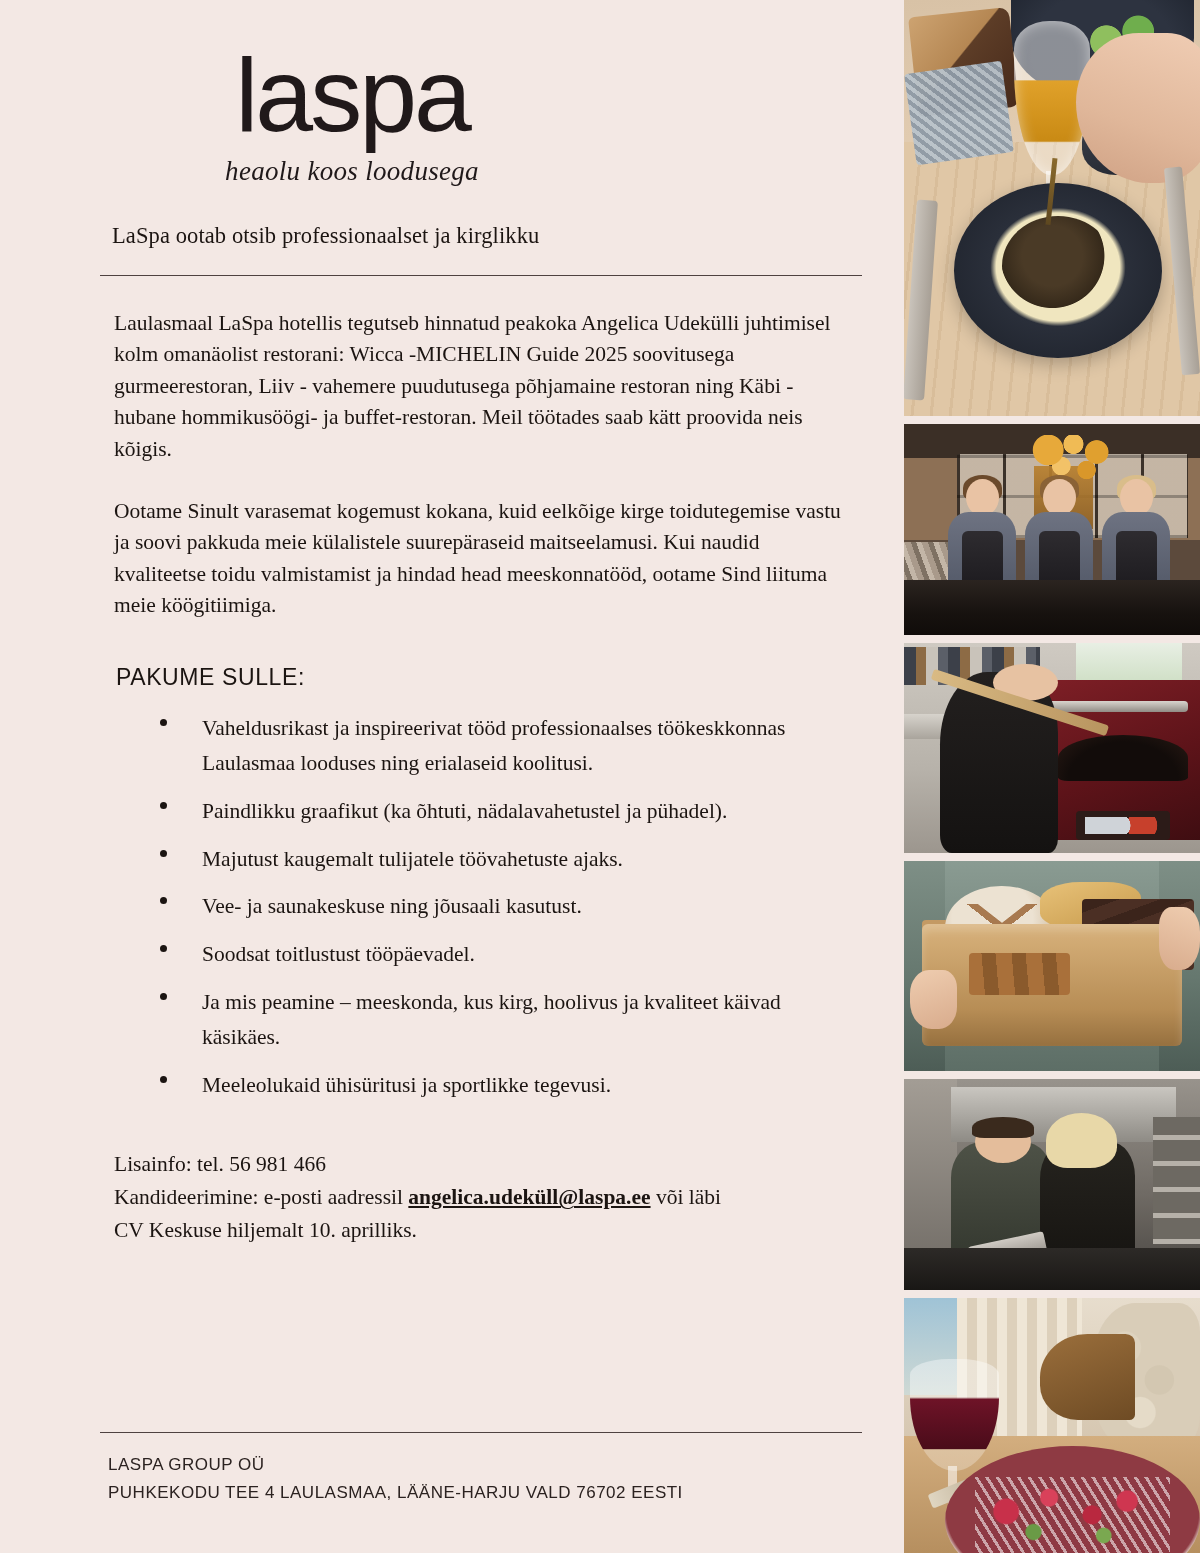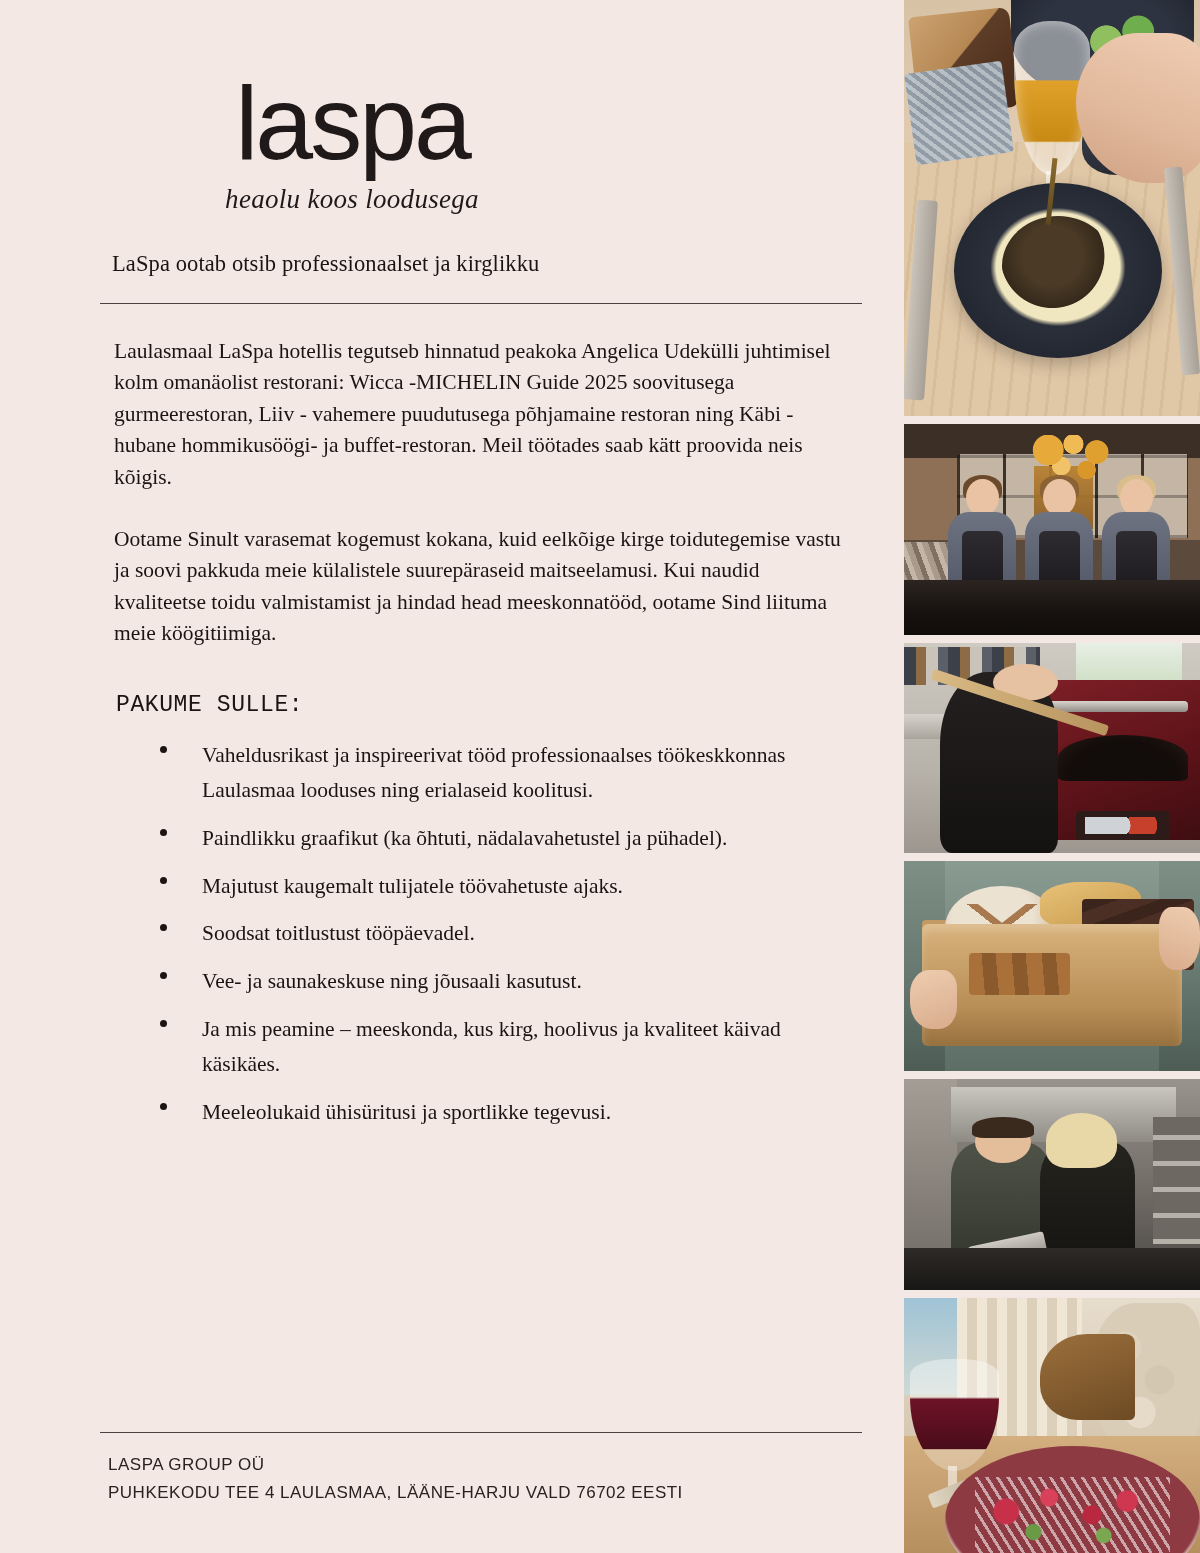--- a/index.html
+++ b/index.html
@@ -26,21 +26,21 @@
   .content {
     width: 904px;
     height: 1553px;
     padding: 0;
     position: relative;
   }
 
   
   .logo-block {
     text-align: center;
-    padding-top: 76px;
+    padding-top: 48px;
     padding-right: 200px;
   }
   .logo-word {
     font-family: "Liberation Sans", "DejaVu Sans", sans-serif;
     font-size: 104px;
     line-height: 0.92;
     letter-spacing: -3px;
     font-weight: 400;
     color: #20191a;
     display: block;
@@ -91,21 +91,21 @@
     margin-top: 30px;
     color: #1b1411;
     text-align: left;
   }
   p.para.first { margin-top: 32px; }
 
   b, strong { font-weight: 400; }
 
   
   .section-label {
-    font-family: Liberation Mono, monospace;
+    font-family: Liberation Sans, sans-serif;
     font-size: 23px;
     letter-spacing: 0.6px;
     font-weight: 400;
     margin: 42px 0 0 116px;
     color: #1b1411;
   }
 
   
   ul.perks {
     margin: 20px 0 0 152px;
@@ -564,26 +564,37 @@
       </p>
 
     </div>
 
     <div class="section-label">PAKUME SULLE:</div>
 
     <ul class="perks">
       <li><span class="dot"></span><b>Vaheldusrikast ja inspireerivat tööd</b><span> professionaalses töökeskkonnas Laulasmaa looduses ning </span><b>erialaseid koolitusi.</b><span></span></li>
       <li><span class="dot"></span><b>Paindlikku graafikut</b><span> (ka õhtuti, nädalavahetustel ja pühadel).</span><b></b><span></span></li>
       <li><span class="dot"></span><b>Majutust</b><span> kaugemalt tulijatele töövahetuste ajaks.</span><b></b><span></span></li>
+      <li><span class="dot"></span><b>Vee- ja saunakeskuse</b><span> ning </span><b>jõusaali kasutust.</b><span></span></li>
       <li><span class="dot"></span><b></b><span>Soodsat </span><b>toitlustust</b><span> tööpäevadel.</span></li>
-      <li><span class="dot"></span><b>Vee- ja saunakeskuse</b><span> ning </span><b>jõusaali kasutust.</b><span></span></li>
       <li><span class="dot"></span><b></b><span>Ja mis peamine – </span><b>meeskonda, kus kirg, hoolivus ja kvaliteet käivad käsikäes.</b><span></span></li>
       <li><span class="dot"></span><b></b><span>Meeleolukaid </span><b>ühisüritusi ja sportlikke tegevusi.</b><span></span></li>
     </ul>
 
+    <div class="contact">
+      <div>
+        <b>Lisainfo:</b><span> tel. 56 981 466</span>
+      </div>
+      <div>
+        <b>Kandideerimine:</b><span> e-posti aadressil </span><a class="email" href="#">angelica.udeküll@laspa.ee</a><b> või läbi</b>
+      </div>
+      <div>
+        <b>CV Keskuse hiljemalt 10. aprilliks.</b>
+      </div>
+    </div>
 
     <div class="footer-area">
       <div class="rule footer-rule"></div>
       <div class="footer-lines">
         <div>LASPA GROUP OÜ</div>
         <div>PUHKEKODU TEE 4 LAULASMAA, LÄÄNE-HARJU VALD 76702 EESTI</div>
       </div>
     </div>
 
   </div>

